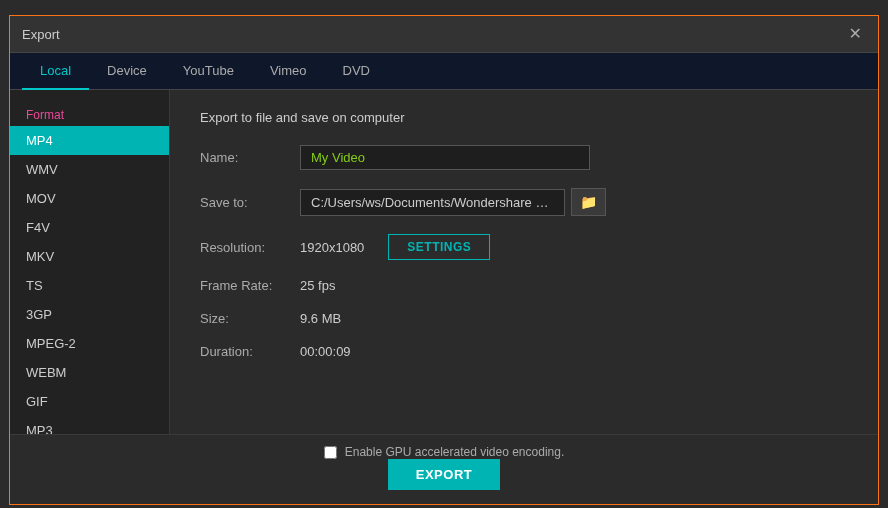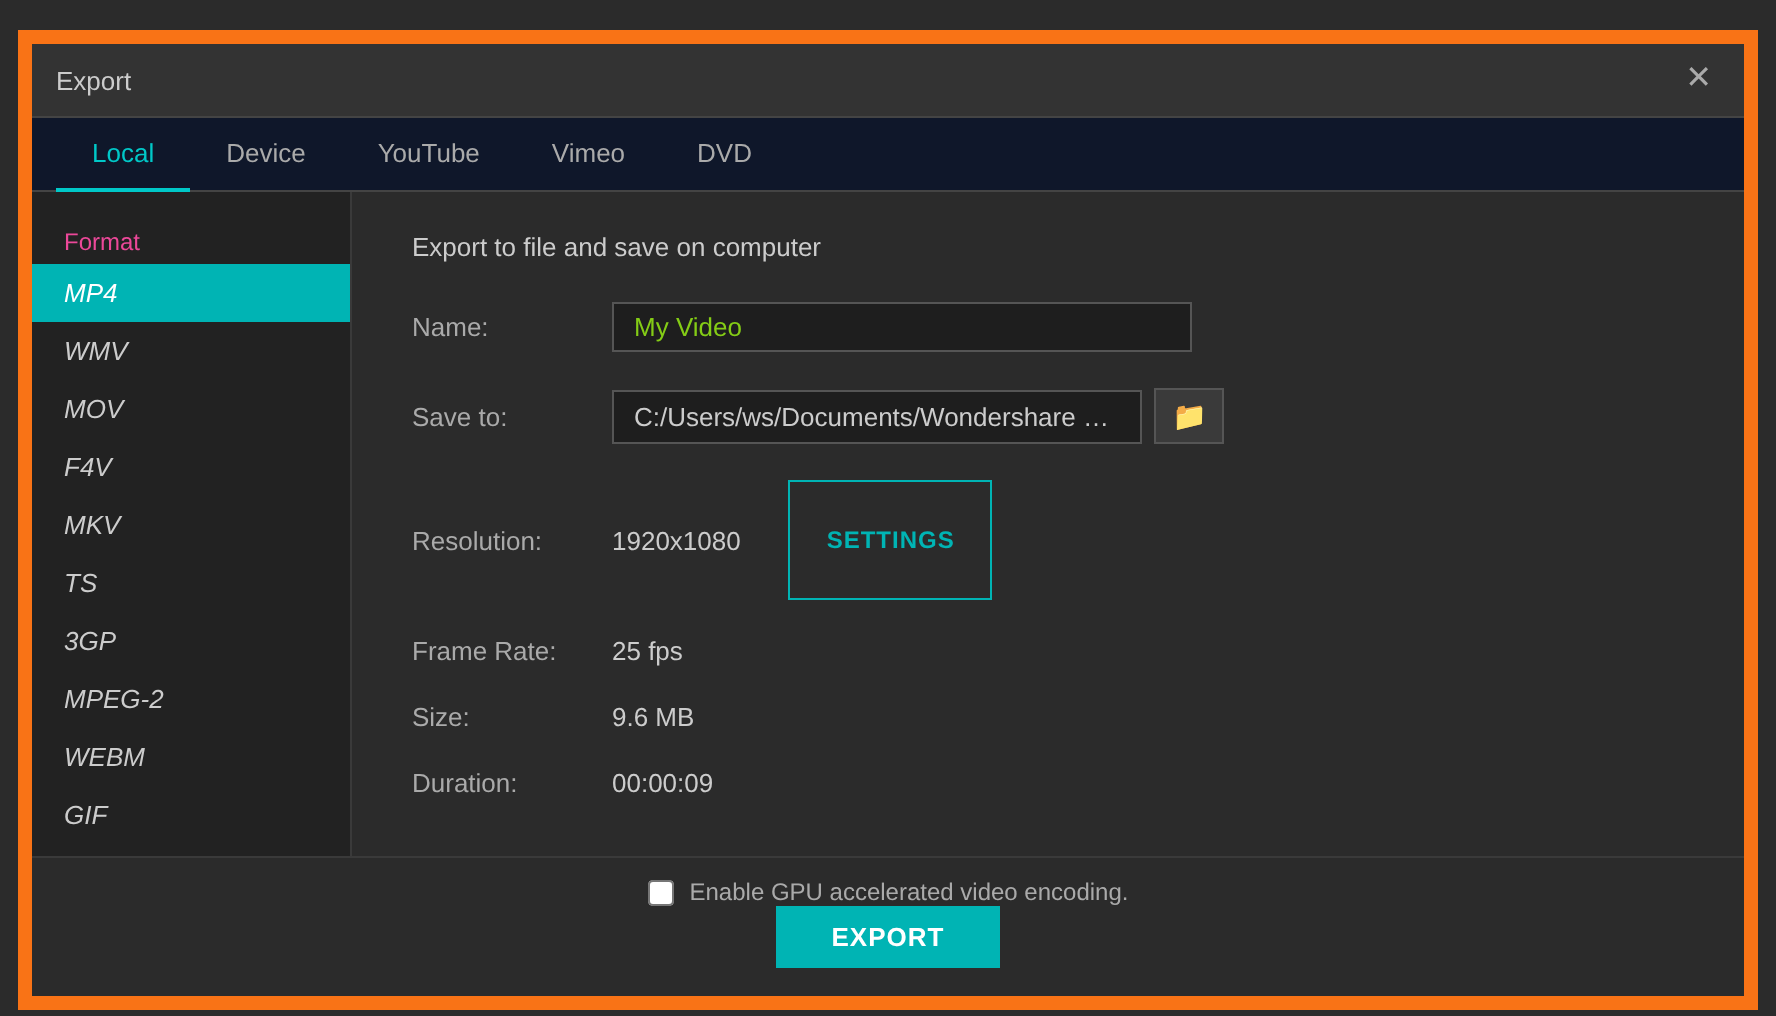--- a/index.html
+++ b/index.html
@@ -10,21 +10,21 @@
       justify-content: center;
       align-items: center;
       width: 888px;
       height: 508px;
       overflow: hidden;
     }
     .dialog {
       width: 870px;
       height: 490px;
       background: #2b2b2b;
-      border: 7px solid #f97316;
+      border: 1px solid #f97316;
       display: flex;
       flex-direction: column;
       color: #ccc;
       font-size: 13px;
       margin-top: 12px;
     }
     .title-bar {
       background: #333;
       padding: 8px 12px;
       display: flex;
@@ -81,21 +81,20 @@
     .sidebar-label {
       color: #ec4899;
       font-size: 12px;
       padding: 8px 16px 4px;
     }
     .sidebar-item {
       padding: 7px 16px;
       cursor: pointer;
       color: #ccc;
       font-size: 13px;
-      font-style: italic;
     }
     .sidebar-item.active {
       background: #00b4b4;
       color: #fff;
     }
     .main {
       flex: 1;
       padding: 20px 30px;
       display: flex;
       flex-direction: column;
@@ -156,21 +155,21 @@
     }
     .resolution-row {
       display: flex;
       align-items: center;
       gap: 24px;
     }
     .settings-btn {
       background: transparent;
       border: 1px solid #00b4b4;
       color: #00b4b4;
-      padding: 22px 18px;
+      padding: 5px 18px;
       font-size: 12px;
       font-weight: bold;
       cursor: pointer;
       letter-spacing: 0.5px;
     }
     .footer {
       display: flex;
       align-items: center;
       padding: 10px 30px 14px;
       justify-content: space-between;

